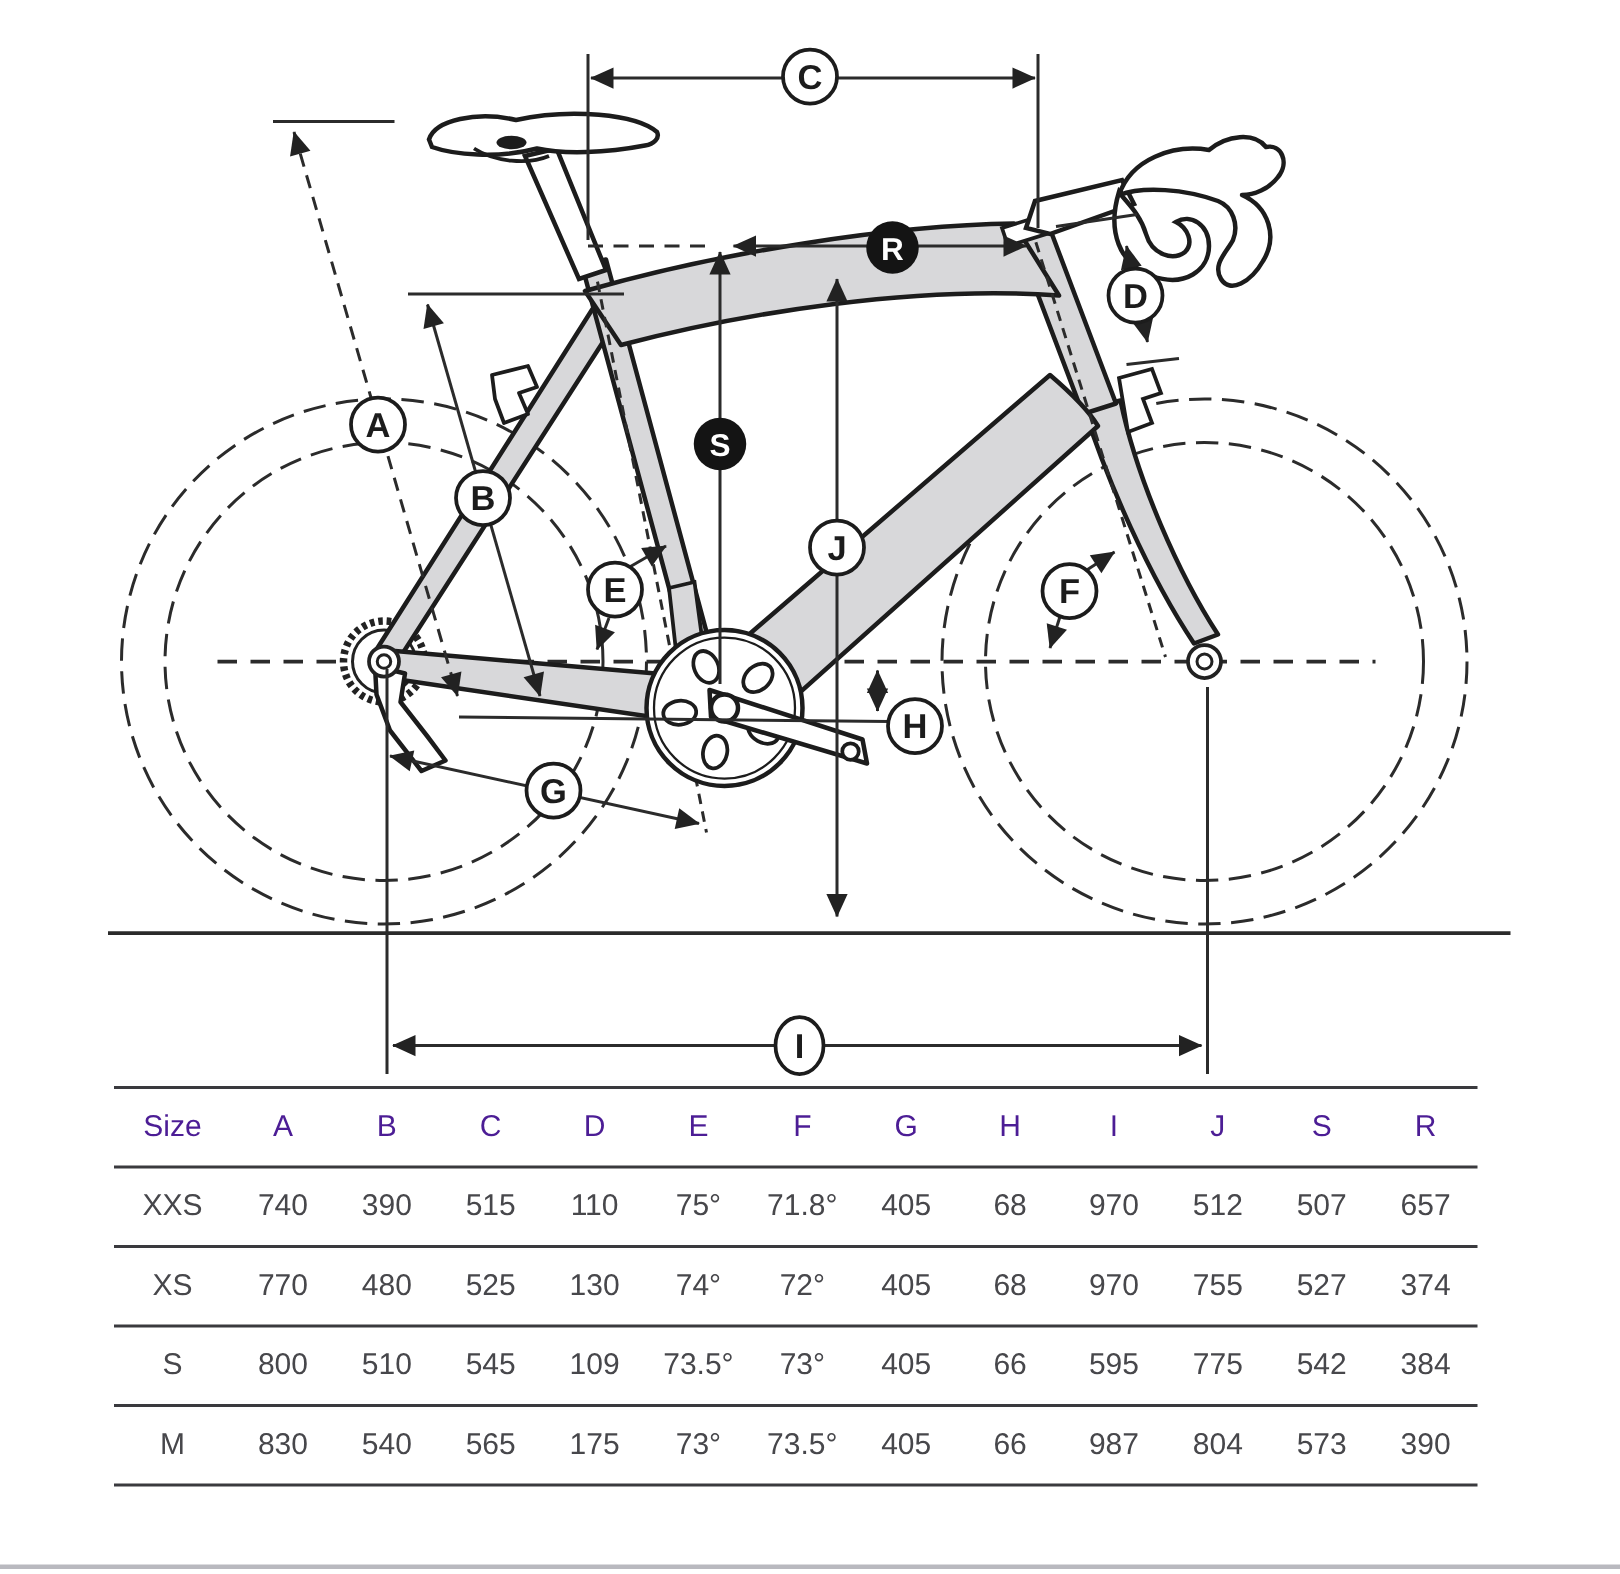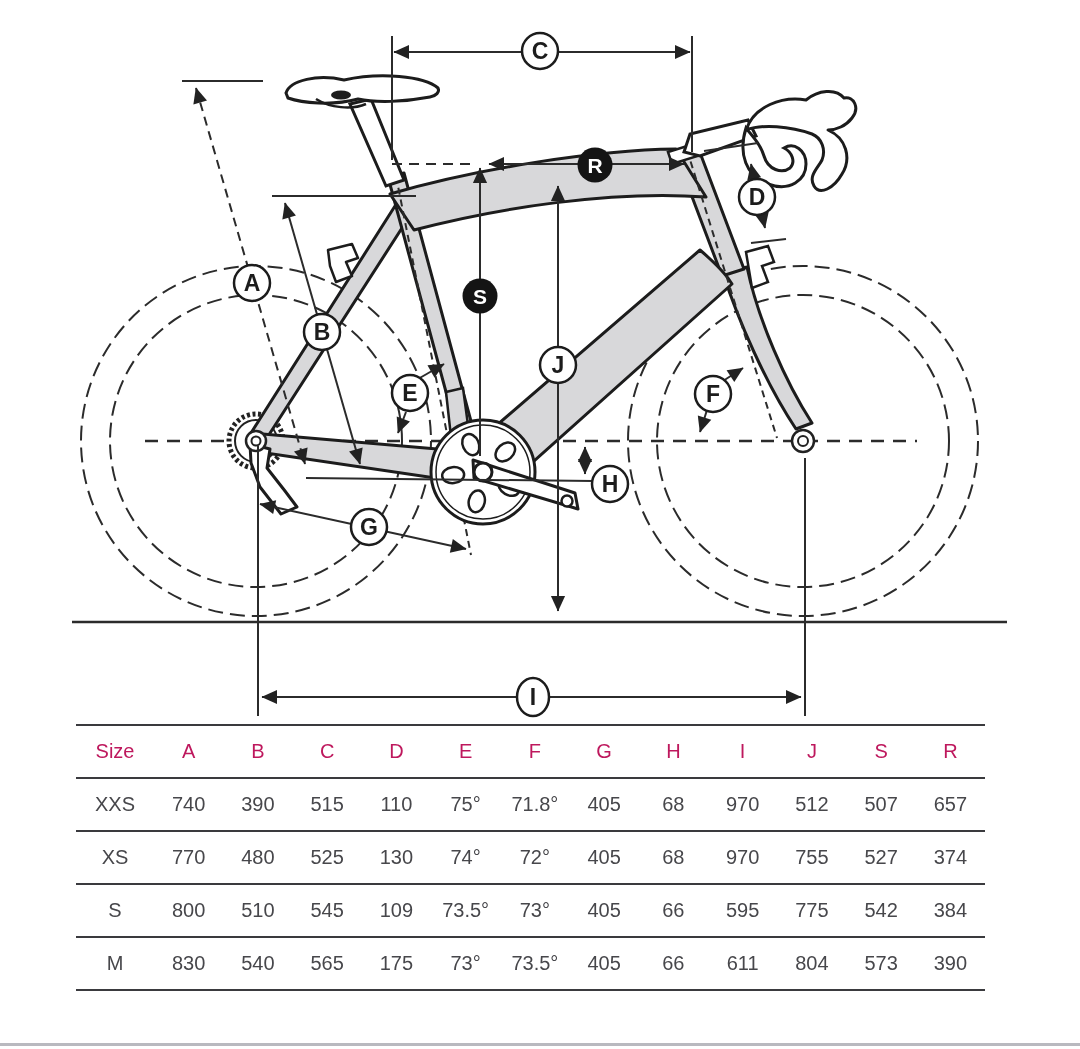--- a/index.html
+++ b/index.html
@@ -15,21 +15,21 @@
   .t-row {
     display:grid;
     grid-template-columns:78px repeat(12, 1fr);
     height:51px; align-items:center;
     border-bottom:2px solid #3a3a3e;
   }
   .t-cell {
     text-align:center; color:#47474b; font-size:20px; letter-spacing:0px;
     white-space:nowrap;
   }
-  .t-head .t-cell { color:#be185d; }
+  .t-head .t-cell { color:#4c1d95; }
   .bottom-strip {
     position:absolute; left:0; top:1043px; width:1080px; height:3px;
     background:#b9b9bf;
   }
   svg text.lbl {
     font-family:"Liberation Sans", sans-serif; font-size:23px; font-weight:600;
     fill:#1c1c1c; text-anchor:middle;
   }
   svg text.lbl-inv {
     font-family:"Liberation Sans", sans-serif; font-size:21px; font-weight:700;
@@ -310,21 +310,21 @@
     <div class="t-row">
       <div class="t-cell">M</div>
       <div class="t-cell">830</div>
       <div class="t-cell">540</div>
       <div class="t-cell">565</div>
       <div class="t-cell">175</div>
       <div class="t-cell">73°</div>
       <div class="t-cell">73.5°</div>
       <div class="t-cell">405</div>
       <div class="t-cell">66</div>
-      <div class="t-cell">611</div>
+      <div class="t-cell">987</div>
       <div class="t-cell">804</div>
       <div class="t-cell">573</div>
       <div class="t-cell">390</div>
     </div>
   </div>
 
   <div class="bottom-strip"></div>
 </div>
 
 </body></html>

